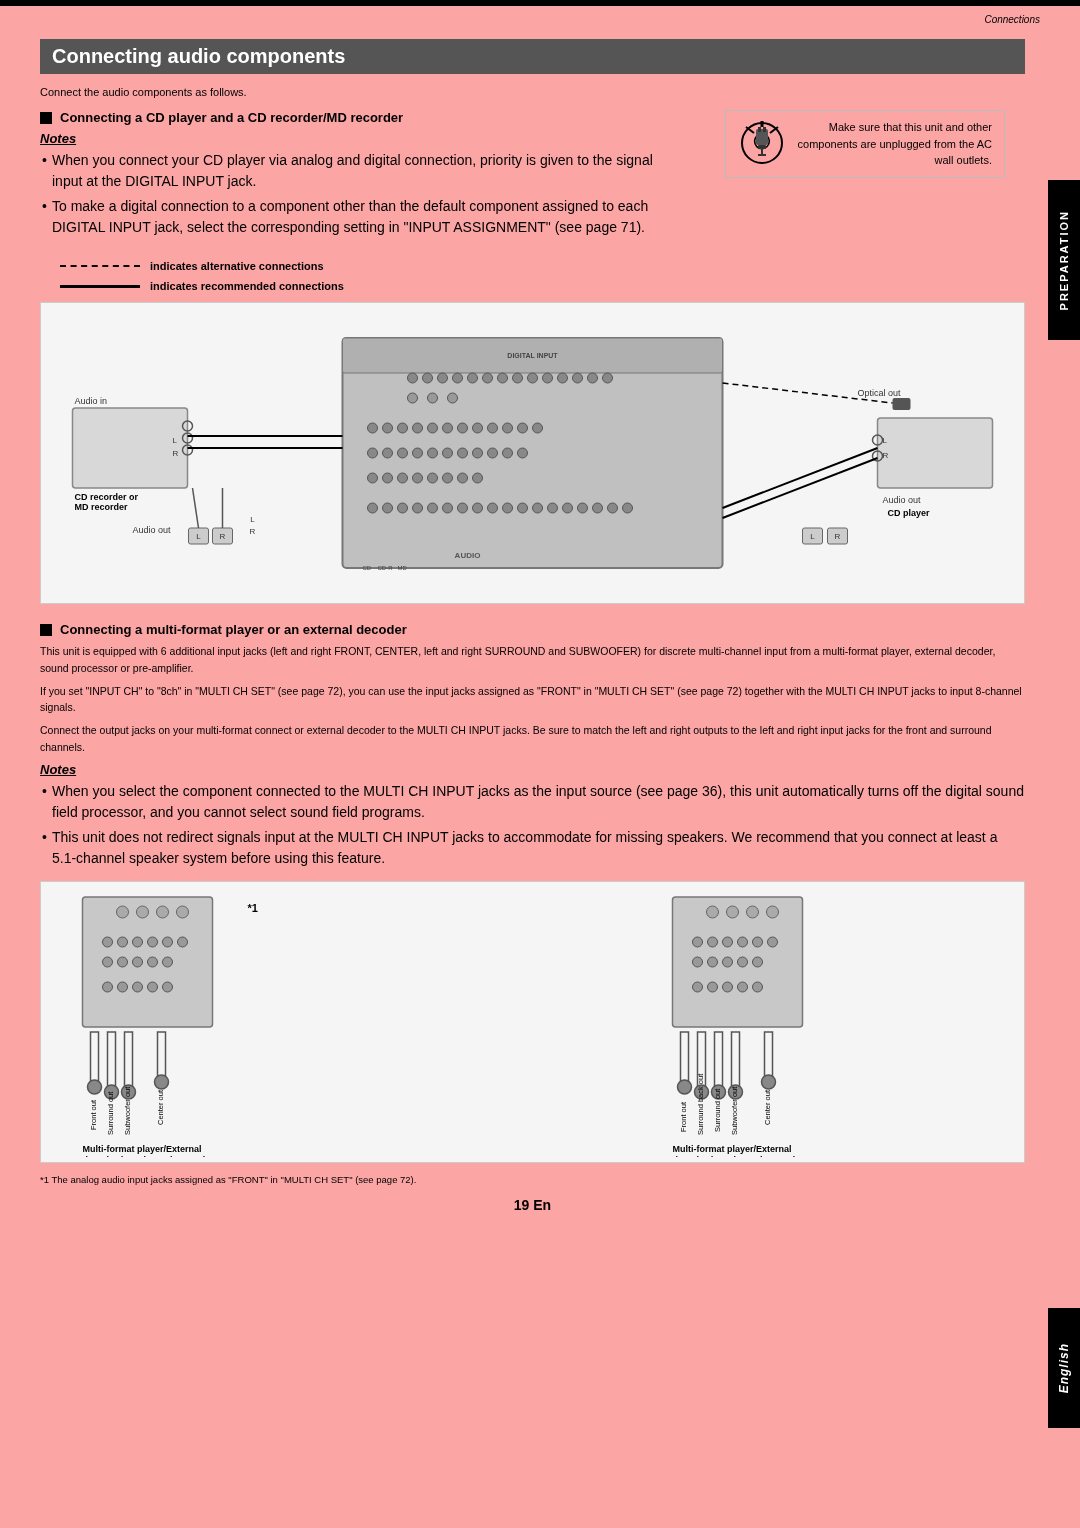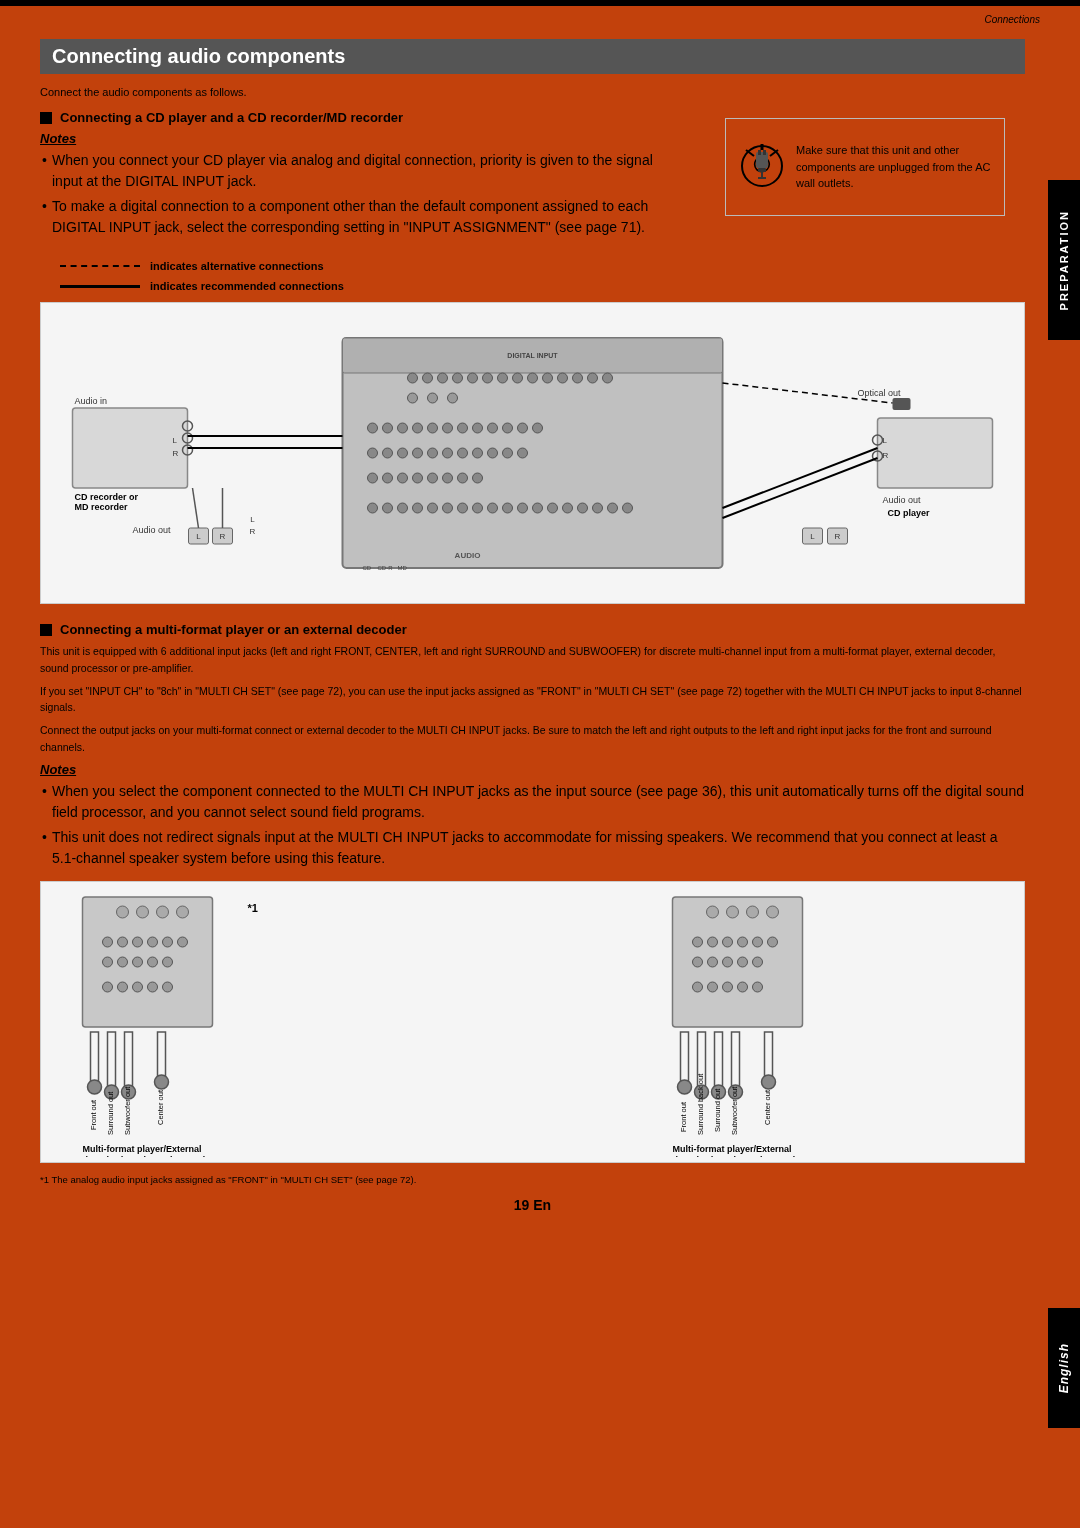--- a/index.html
+++ b/index.html
@@ -9,21 +9,21 @@
       font-size: 11px;
       color: #000;
       width: 1080px;
       min-height: 1528px;
       position: relative;
     }
 
     .page-wrapper {
       width: 1080px;
       min-height: 1528px;
-      background: #c2410c;
+      background: #fca5a5;
       padding: 0;
       position: relative;
     }
 
     
     .top-bar {
       background: #000;
       height: 6px;
       width: 100%;
     }
@@ -229,22 +229,23 @@
 
     .plug-symbol {
       font-size: 24px;
       display: flex;
       flex-direction: column;
       align-items: center;
     }
 
     .connections-box {
       border: 1px solid #bbb;
-      padding: 23px 12px;
-      margin: 8px 20px;
+      padding: 8px 12px;
+      margin: 0 20px;
+      text-align: right;
     }
 
     
     .svg-diagram-1 {
       width: 100%;
       height: 290px;
       display: block;
     }
 
     .svg-diagram-2 {

